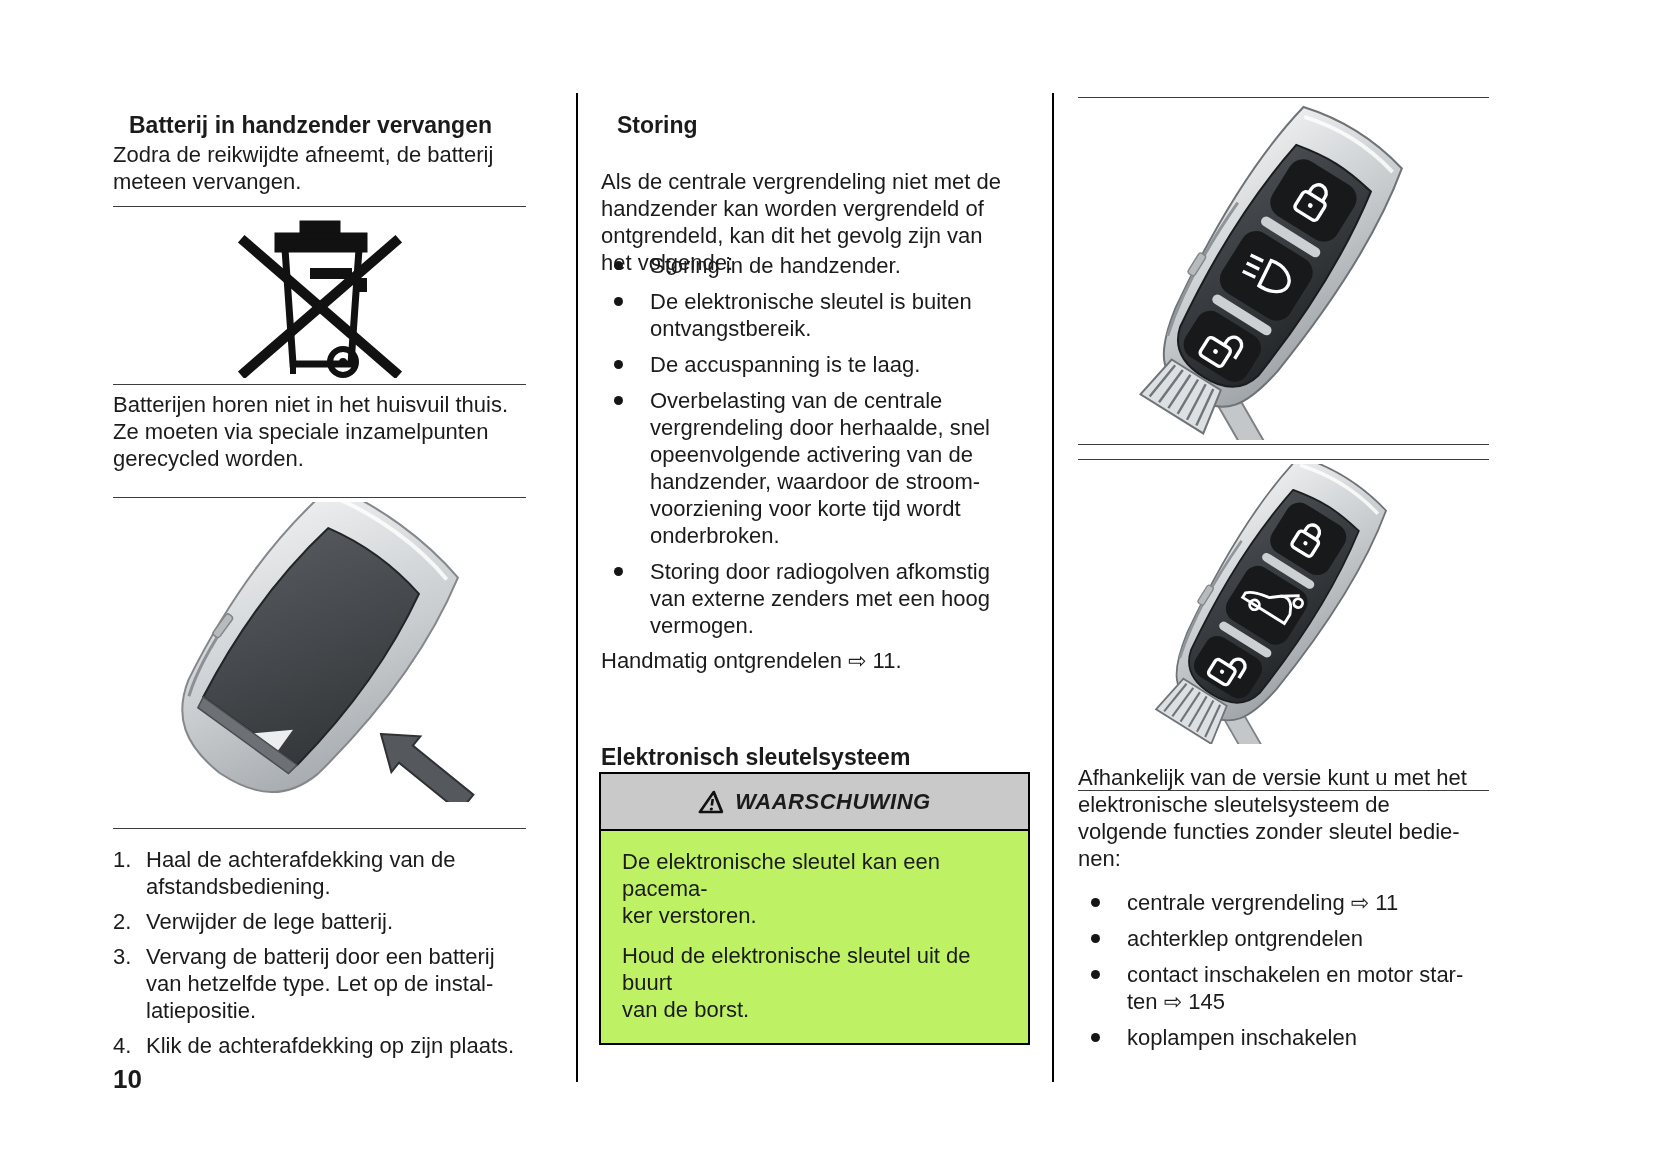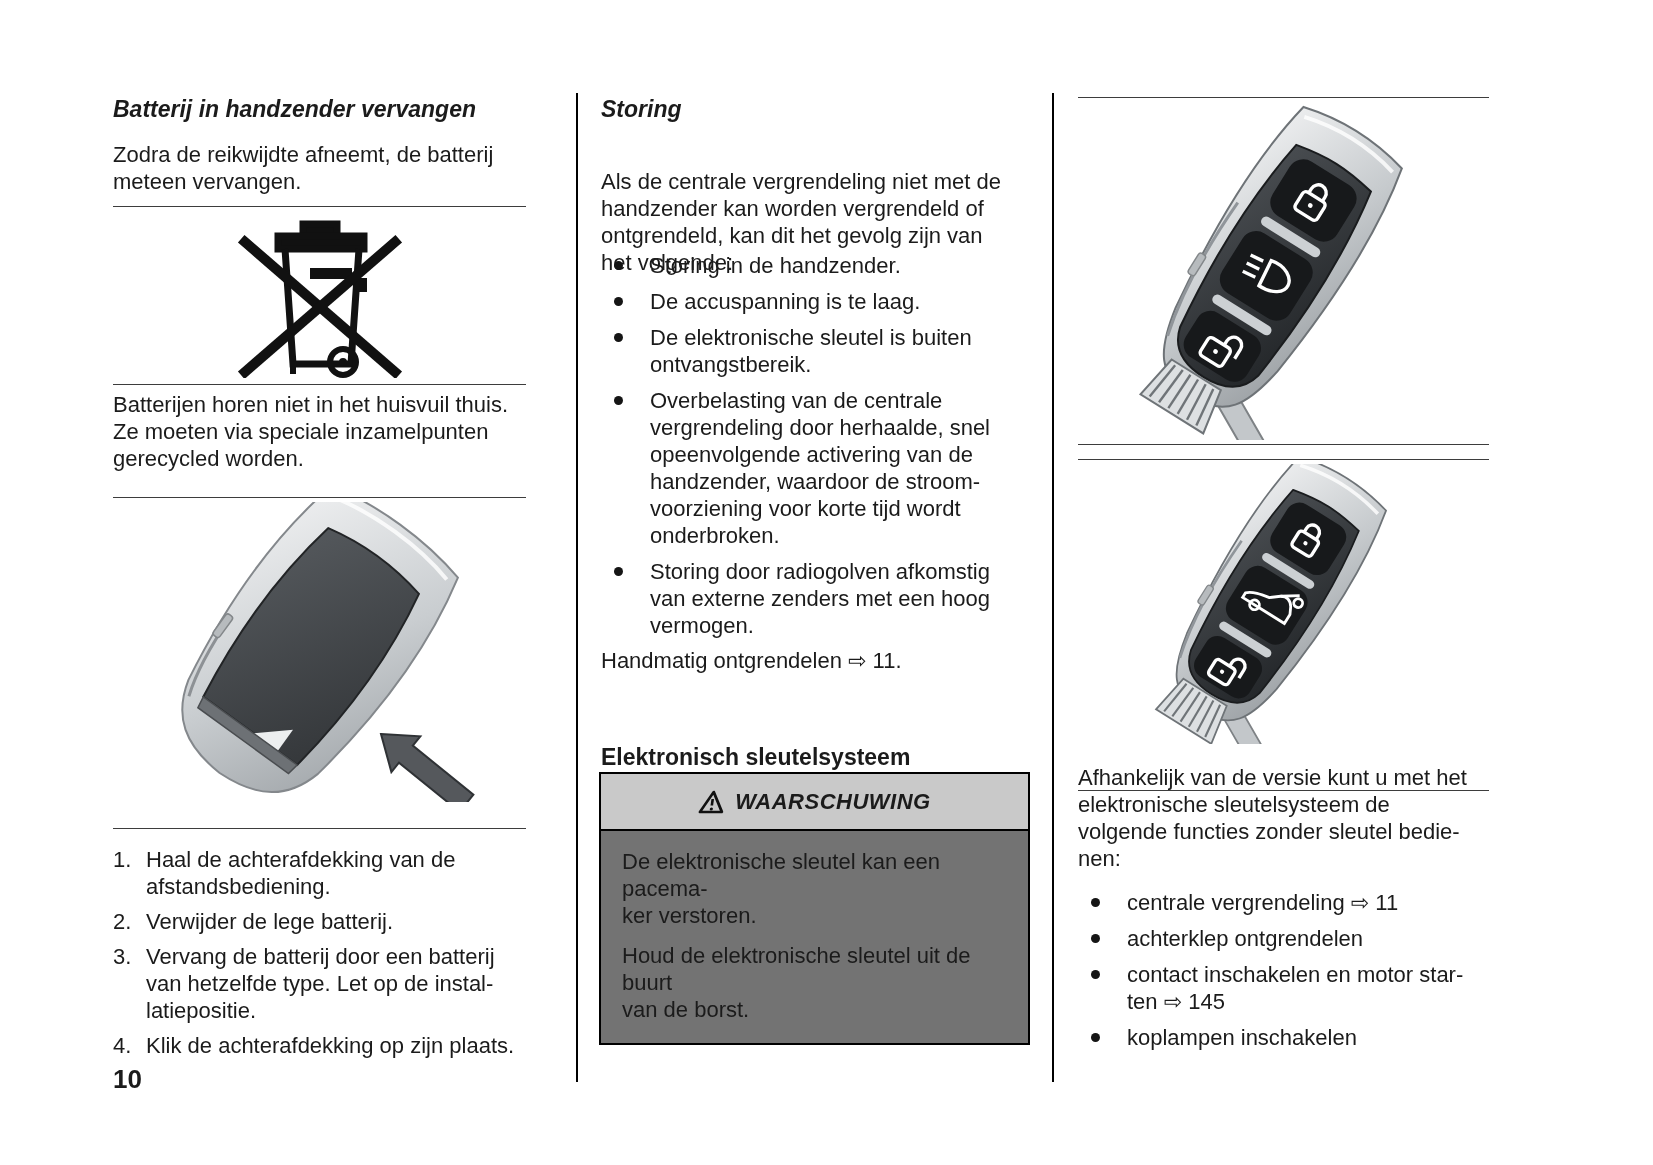--- a/index.html
+++ b/index.html
@@ -3,29 +3,29 @@
 <meta charset="utf-8">
 <style>
   html,body{margin:0;padding:0;background:#ffffff;}
   .page{
     position:relative;width:1653px;height:1165px;background:#ffffff;
     font-family:"Liberation Sans","DejaVu Sans",sans-serif;color:#1b1b1b;overflow:hidden;
   }
   .abs{position:absolute;}
   .vdiv{position:absolute;top:93px;height:989px;width:2px;background:#000;}
   .rule{position:absolute;height:0;border-top:1.5px solid #3d3d3d;}
-  h2.sec{font-size:23px;font-weight:bold;margin:0;line-height:28px;font-style:italic;}
+  h2.sec{font-size:23px;font-weight:bold;margin:16px;line-height:28px;}
   .body-txt{font-size:22px;line-height:27px;}
   .lines{white-space:pre-line;}
   .step{display:flex;margin-bottom:8px;}
   .step .num{width:33px;flex:0 0 33px;}
   .bullet{position:relative;padding-left:49px;margin-bottom:9px;}
   .bullet .dot{position:absolute;left:13px;top:9px;width:9px;height:9px;border-radius:50%;background:#151515;}
   .section-title{font-size:23px;font-weight:bold;line-height:28px;border-bottom:8px solid #14532d;padding-bottom:7px;}
-  .warnbox{position:absolute;border:2px solid #000;background:#737373;}
+  .warnbox{position:absolute;border:2px solid #000;background:#bef264;}
   .warnhead{height:55px;background:#c9c9c9;border-bottom:2px solid #000;display:flex;align-items:center;justify-content:center;gap:10px;}
   .warnhead .wtitle{font-size:22px;font-weight:bold;font-style:italic;letter-spacing:.5px;}
   .warnbody{padding:17px 21px 20px 21px;}
   .warnbody .wp{margin:0 0 13px 0;}
   .pagenum{font-size:26px;font-weight:bold;}
   figure{margin:0;}
 </style>
 </head>
 <body>
 
@@ -124,23 +124,23 @@
 
   <h2 class="sec abs" style="left:601px;top:95px;width:404px;">Storing</h2>
 
   <div class="body-txt lines abs" style="left:601px;top:141px;width:420px;margin-top:27px;">Als de centrale vergrendeling niet met de
 handzender kan worden vergrendeld of
 ontgrendeld, kan dit het gevolg zijn van
 het volgende:</div>
 
   <div class="body-txt abs" style="left:601px;top:252px;width:420px;">
     <div class="bullet"><span class="dot"></span><span class="lines">Storing in de handzender.</span></div>
-    <div class="bullet"><span class="dot"></span><span class="lines">De accuspanning is te laag.</span></div>
     <div class="bullet"><span class="dot"></span><span class="lines">De elektronische sleutel is buiten
 ontvangstbereik.</span></div>
+    <div class="bullet"><span class="dot"></span><span class="lines">De accuspanning is te laag.</span></div>
     <div class="bullet"><span class="dot"></span><span class="lines">Overbelasting van de centrale
 vergrendeling door herhaalde, snel
 opeenvolgende activering van de
 handzender, waardoor de stroom-
 voorziening voor korte tijd wordt
 onderbroken.</span></div>
     <div class="bullet"><span class="dot"></span><span class="lines">Storing door radiogolven afkomstig
 van externe zenders met een hoog
 vermogen.</span></div>
   </div>

